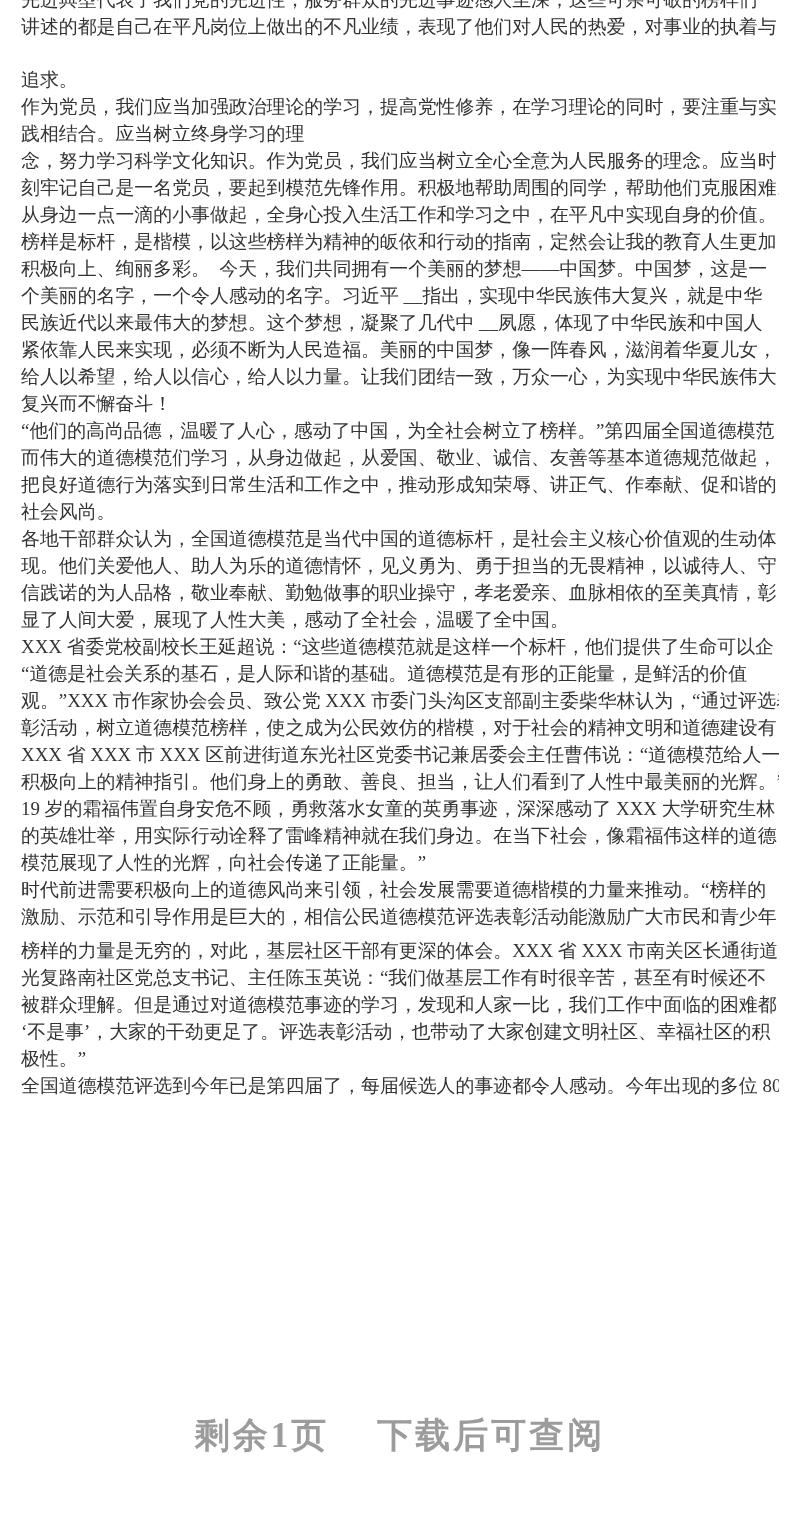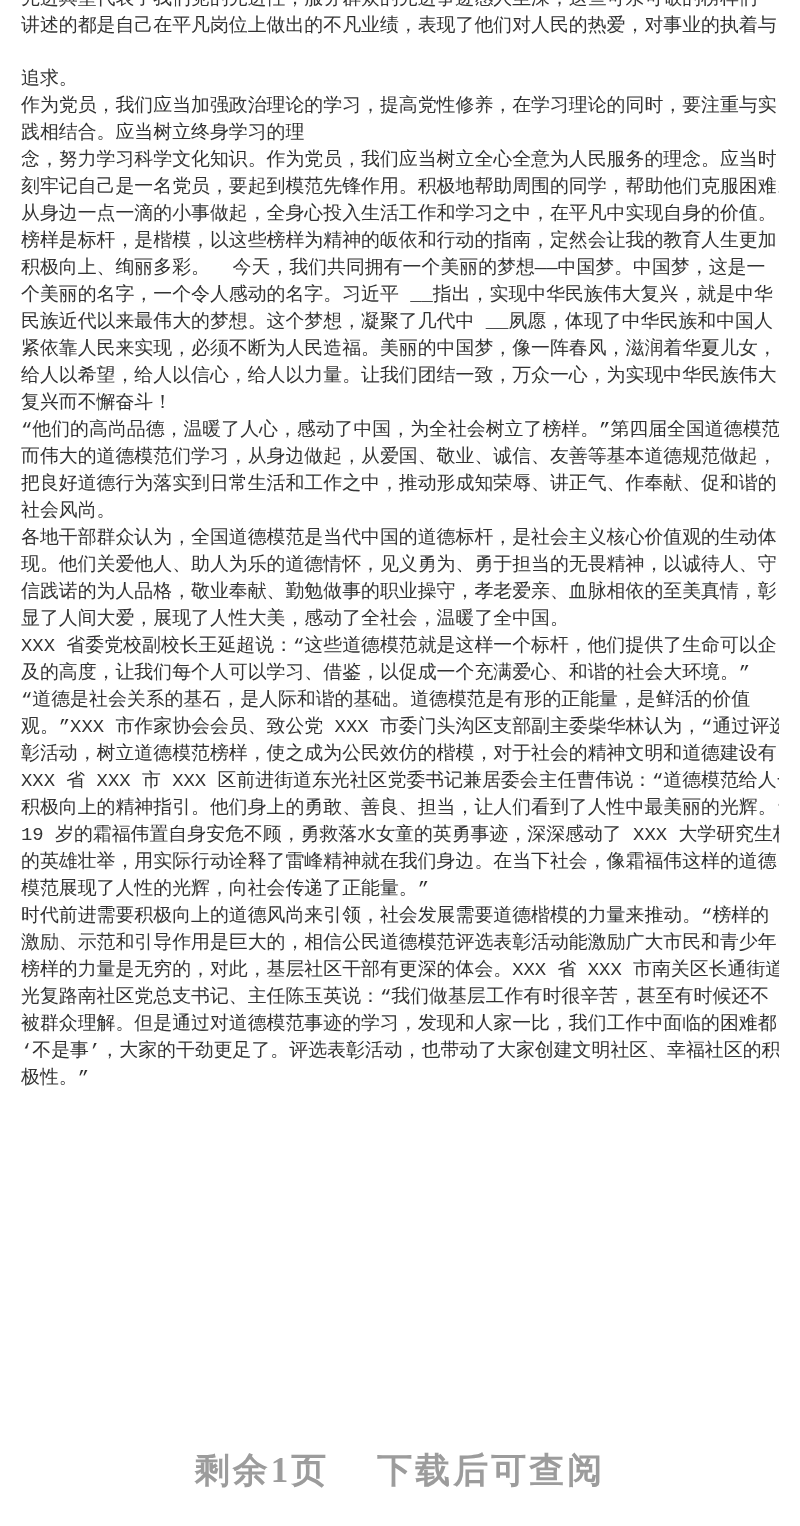--- a/index.html
+++ b/index.html
@@ -17,27 +17,26 @@
   .doc {
     margin-top: -14px;
     padding: 0 21px;
     color: #333333;
     font-size: 18.9px;
     line-height: 27px;
   }
   .line {
     white-space: pre;
     overflow: hidden;
-    font-family: Liberation Mono, monospace;
   }
   .para-gap-lg { margin-top: 26px; }
-  .para-gap-sm { }
+  .para-gap-sm { margin-top: 7px; }
   .footer {
     position: absolute;
-    top: 1447px;
+    top: 1412px;
     left: 0;
     width: 100%;
     text-align: center;
     color: #9c9c9c;
     font-weight: 700;
     font-size: 35px;
     letter-spacing: 3px;
     font-family: "Liberation Serif", "DejaVu Serif", serif;
   }
   .footer .sep {
@@ -93,21 +92,20 @@
     <div class="line">各地干部群众认为，全国道德模范是当代中国的道德标杆，是社会主义核心价值观的生动体</div>
 
     <div class="line">现。他们关爱他人、助人为乐的道德情怀，见义勇为、勇于担当的无畏精神，以诚待人、守</div>
 
     <div class="line">信践诺的为人品格，敬业奉献、勤勉做事的职业操守，孝老爱亲、血脉相依的至美真情，彰</div>
 
     <div class="line">显了人间大爱，展现了人性大美，感动了全社会，温暖了全中国。</div>
 
     <div class="line">XXX 省委党校副校长王延超说：“这些道德模范就是这样一个标杆，他们提供了生命可以企</div>
 
-    <div class="line">及的高度，让我们每个人可以学习、借鉴，以促成一个充满爱心、和谐的社会大环境。”</div>
 
     <div class="line">“道德是社会关系的基石，是人际和谐的基础。道德模范是有形的正能量，是鲜活的价值</div>
 
     <div class="line">观。”XXX 市作家协会会员、致公党 XXX 市委门头沟区支部副主委柴华林认为，“通过评选表</div>
 
     <div class="line">彰活动，树立道德模范榜样，使之成为公民效仿的楷模，对于社会的精神文明和道德建设有</div>
 
 
     <div class="line">XXX 省 XXX 市 XXX 区前进街道东光社区党委书记兼居委会主任曹伟说：“道德模范给人一种</div>
 
@@ -128,17 +126,18 @@
     <div class="line para-gap-sm">榜样的力量是无穷的，对此，基层社区干部有更深的体会。XXX 省 XXX 市南关区长通街道</div>
 
     <div class="line">光复路南社区党总支书记、主任陈玉英说：“我们做基层工作有时很辛苦，甚至有时候还不</div>
 
     <div class="line">被群众理解。但是通过对道德模范事迹的学习，发现和人家一比，我们工作中面临的困难都</div>
 
     <div class="line">‘不是事’，大家的干劲更足了。评选表彰活动，也带动了大家创建文明社区、幸福社区的积</div>
 
     <div class="line">极性。”</div>
 
+    <div class="line">全国道德模范评选到今年已是第四届了，每届候选人的事迹都令人感动。今年出现的多位 80</div>
   </div>
 
 <div class="footer">
   <span>剩余1页</span><span class="sep"></span><span>下载后可查阅</span>
 </div>
 
 </body></html>

